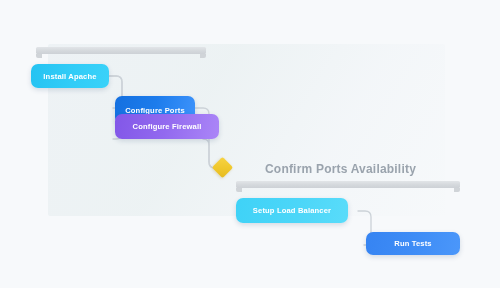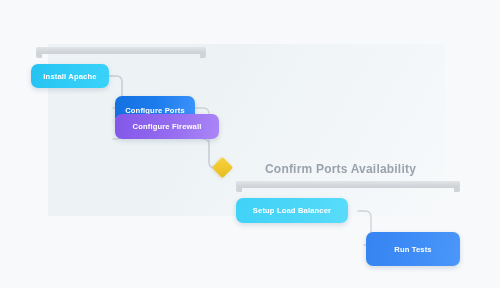--- a/index.html
+++ b/index.html
@@ -102,21 +102,21 @@
   }
   #node-configure-firewall {
     left: 115px; top: 114px; width: 104px; height: 25px;
     background: linear-gradient(100deg, #8257e8 0%, #9269ef 48%, #ab86f7 100%);
   }
   #node-setup-load-balancer {
     left: 236px; top: 198px; width: 112px; height: 25px;
     background: linear-gradient(100deg, #3fd2f7 0%, #4cd6f8 55%, #59dcfa 100%);
   }
   #node-run-tests {
-    left: 366px; top: 232px; width: 94px; height: 34px;
+    left: 366px; top: 232px; width: 94px; height: 23px;
     background: linear-gradient(100deg, #3684f2 0%, #3e8cf6 50%, #4b97fa 100%);
   }
 
   
   #gateway-diamond {
     position: absolute;
     left: 215px; top: 160px;
     width: 15px; height: 15px;
     background: linear-gradient(135deg, #f7d343 0%, #efc72c 55%, #e6bb1f 100%);
     transform: rotate(45deg);

